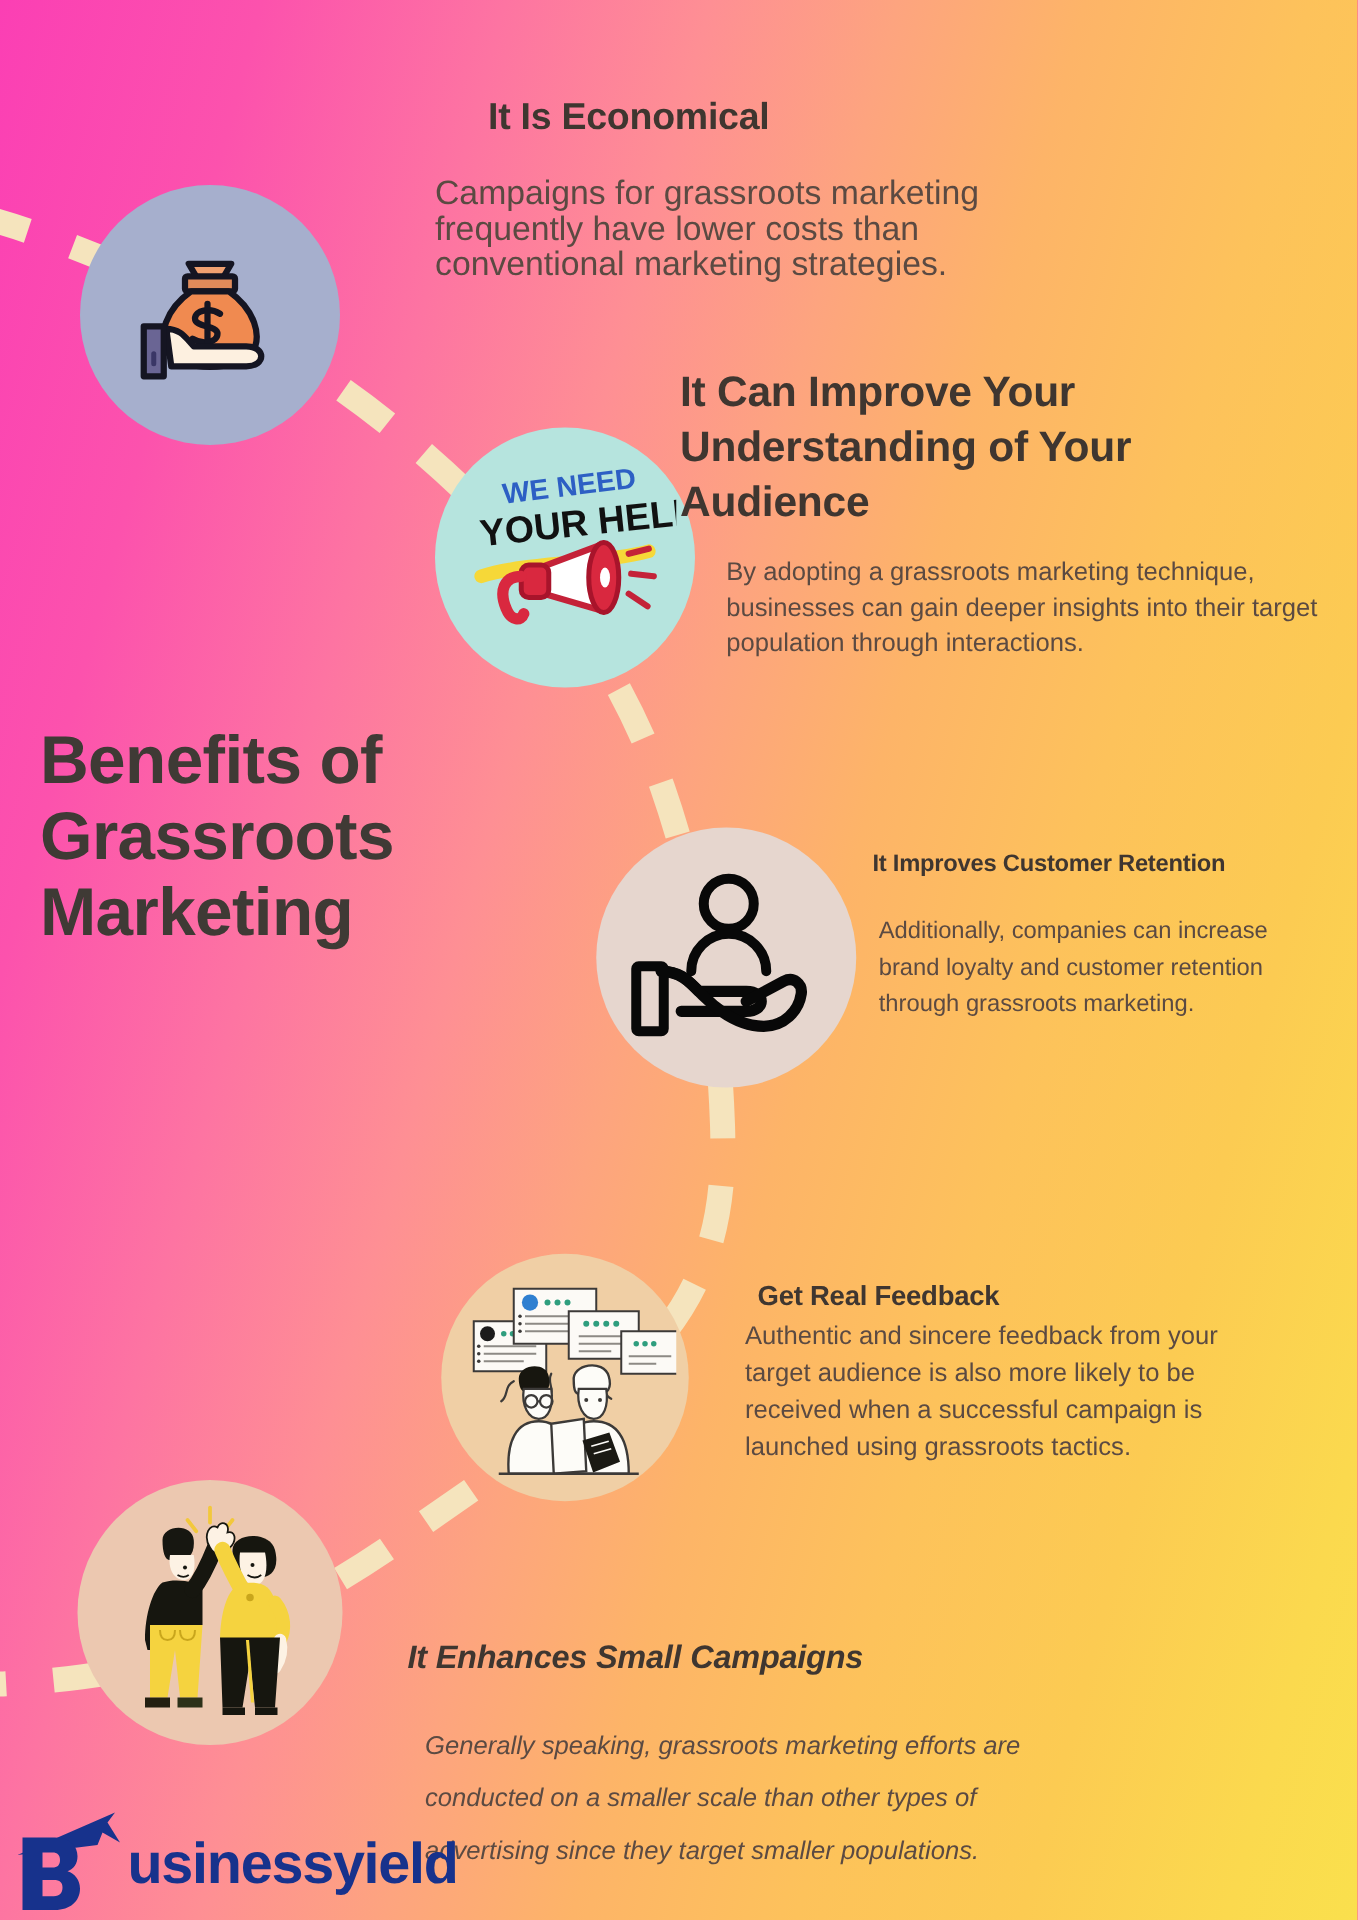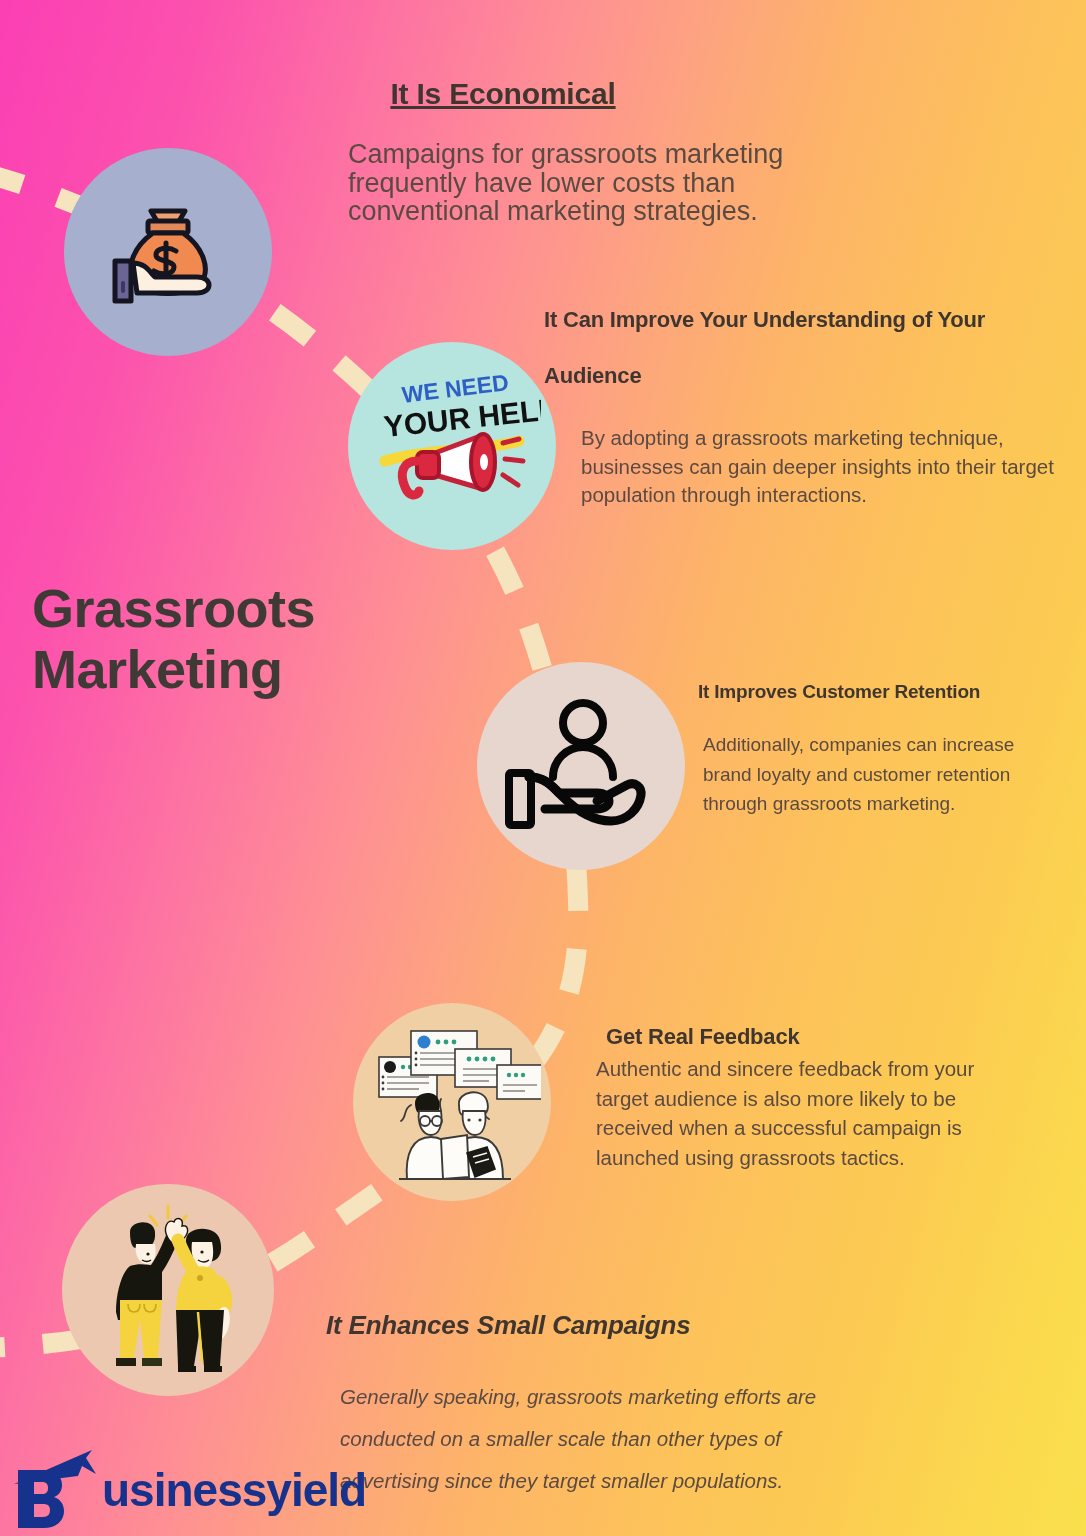--- a/index.html
+++ b/index.html
@@ -53,25 +53,25 @@
     font-weight:bold;
     color:#3f3630;
     letter-spacing:-0.2px;
   }
   .body {
     color:#5b4a42;
     font-weight:400;
   }
 
   #b1 { left:328px; top:76px;  width:470px; }
-  #b1 .heading { font-size:30px; line-height:36px; text-align:center; width:350px;text-decoration:underline; }
+  #b1 .heading { font-size:30px; line-height:36px; text-align:center; width:350px; }
   #b1 .body    { font-size:27px; line-height:28.5px; margin-top:28px; width:460px;margin-left:20px; }
 
   #b2 { left:544px; top:292px; width:520px; }
-  #b2 .heading { font-size:22px; line-height:56px; }
+  #b2 .heading { font-size:34px; line-height:44px; }
   #b2 .body    { font-size:20.5px; line-height:28.5px; margin-top:20px; margin-left:37px; width:480px; }
 
   #b3 { left:698px; top:628px; width:360px; }
   #b3 .heading { font-size:19px; line-height:40px;margin-top:44px; }
   #b3 .body    { font-size:19px; line-height:29.5px; margin-top:18px; margin-left:5px; width:358px; }
 
   #b4 { left:596px; top:1020px; width:440px; }
   #b4 .heading { font-size:22px; line-height:34px; margin-left:10px; }
   #b4 .body    { font-size:20.5px; line-height:29.5px; width:430px; }
 
@@ -347,20 +347,21 @@
     <div class="heading">Get Real Feedback</div>
     <div class="body">Authentic and sincere feedback from your target audience is also more likely to be received when a successful campaign is launched using grassroots tactics.</div>
   </div>
 
   <div class="block" id="b5">
     <div class="heading">It Enhances Small Campaigns</div>
     <div class="body">Generally speaking, grassroots marketing efforts are conducted on a smaller scale than other types of advertising since they target smaller populations.</div>
   </div>
 
   <div id="main-title">
+    <div>Benefits of</div>
     <div>Grassroots</div>
     <div>Marketing</div>
   </div>
 
   <div id="logo">
     <svg width="110" height="92" viewBox="0 0 110 92">
 
       <path d="M6 40 L 84 6 L 78 14 L 88 30 L 74 22 L 70 32 Z" fill="#17328c"></path>
 
       <path d="M10 26 h26 c12 0 18 7 18 15 c0 6 -3 10 -8 12 c6 2 10 7 10 14 c0 10 -8 17 -20 17 h-26 z

